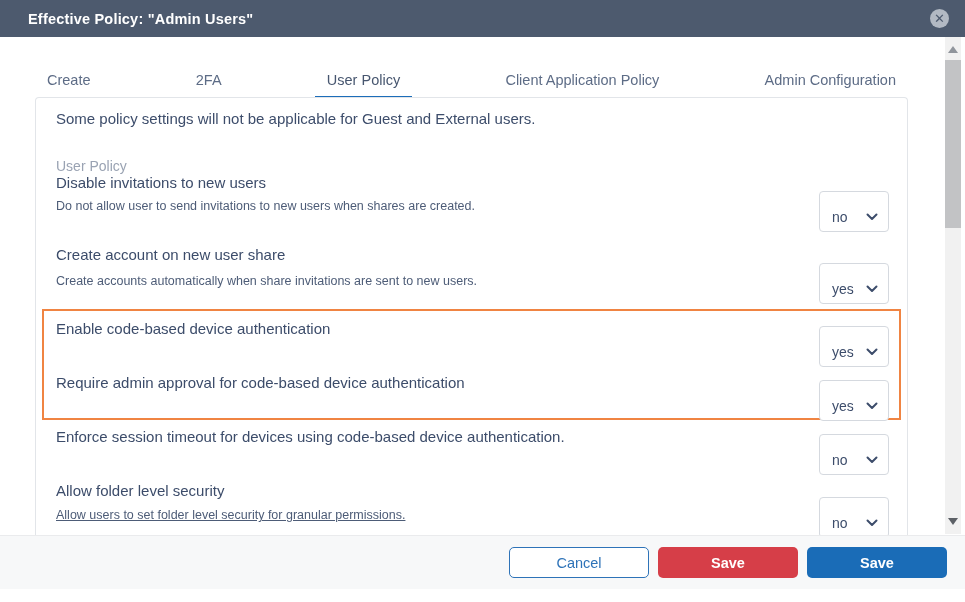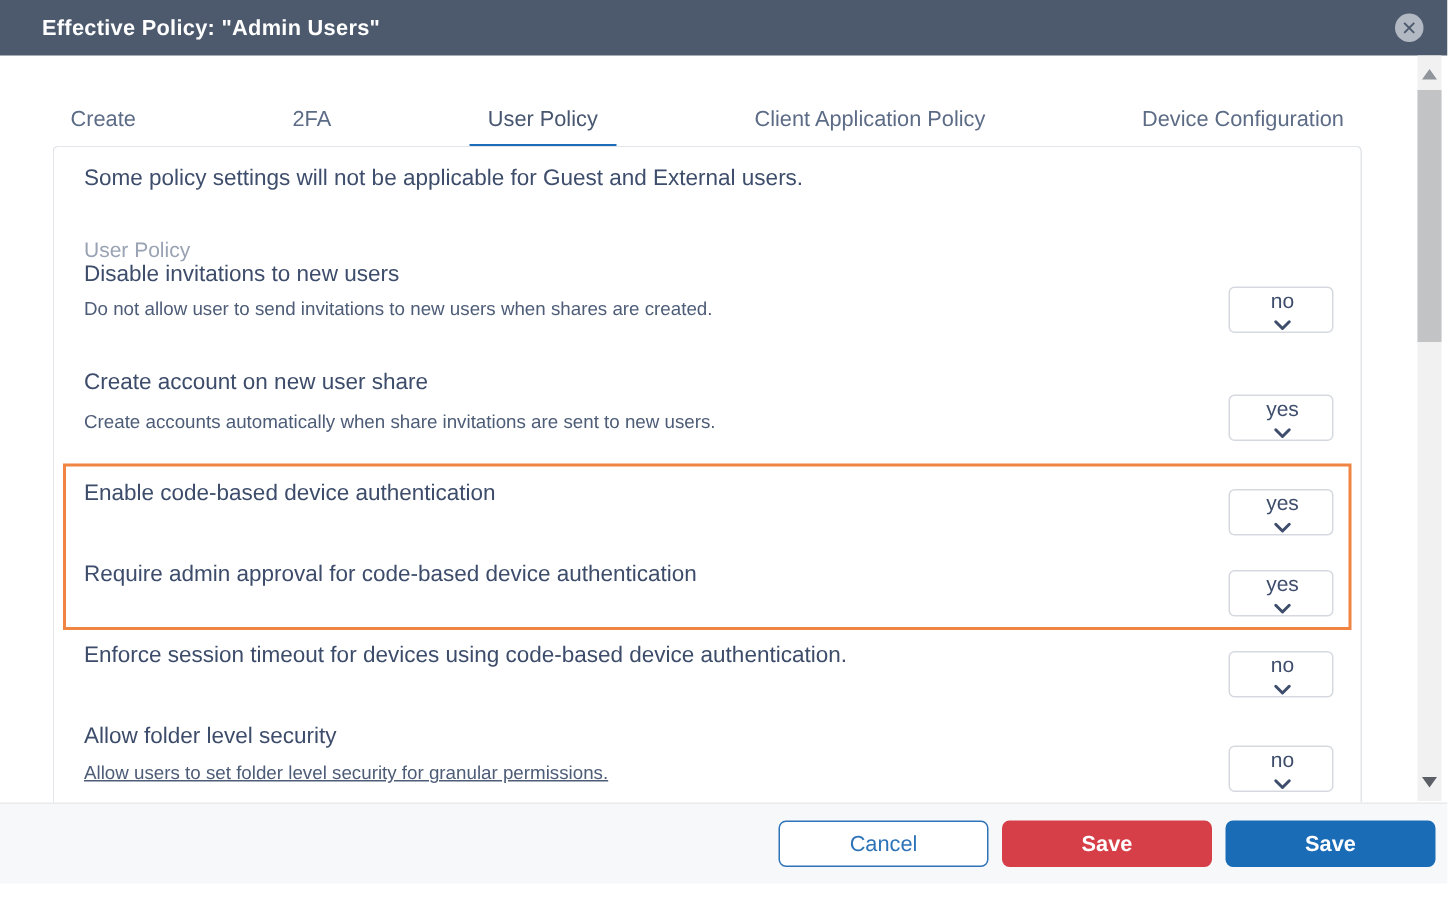--- a/index.html
+++ b/index.html
@@ -57,34 +57,34 @@
   .r4-title { top: 276px; } .r4-select { top: 282px; }
   .r5-title { top: 330px; } .r5-select { top: 336px; }
   .r6-title { top: 384px; } .r6-desc { top: 410px; text-decoration: underline; } .r6-select { top: 399px; }
 
   .highlight-box {
     position: absolute; top: 211px; left: 6px; width: 859px; height: 111px;
     border: 2px solid #f08442; background: transparent; pointer-events: none;
   }
 
   .select {
-    position: absolute; left: 783px; width: 70px; height: 31px;
+    position: absolute; left: 783px; width: 70px; height: 41px;
     border: 1px solid #d5d9df; border-radius: 4px; background: #ffffff;
     display: flex; align-items: center; justify-content: space-between;
-    padding: 0 10px 0 12px; cursor: pointer;
-    font-size: 14px; color: #3d4d6b; flex-direction: column;
+    padding: 11px 10px 0 12px; cursor: pointer;
+    font-size: 14px; color: #3d4d6b;
   }
   .select svg { display: block; }
 
   
   .footer {
     position: absolute; left: 0; top: 535px; width: 965px; height: 54px;
     background: #f7f8f9; border-top: 1px solid #eaebed;
     display: flex; align-items: center; justify-content: flex-end;
-    gap: 9px; padding-right: 8px;
+    gap: 9px; padding-right: 18px;
   }
   .btn {
     width: 140px; height: 31px; border-radius: 5px;
     display: flex; align-items: center; justify-content: center;
     font-size: 14.5px; cursor: pointer; border: none;
     font-family: "Liberation Sans", "DejaVu Sans", sans-serif;
   }
   .btn-cancel { background: #ffffff; border: 1px solid #2e73b8; color: #2e73b8; }
   .btn-reset  { background: #d63e48; color: #ffffff; font-weight: bold; }
   .btn-save   { background: #1a6cb7; color: #ffffff; font-weight: bold; }
@@ -118,21 +118,21 @@
 <div class="modal-header">
   <span class="modal-title">Effective Policy: "Admin Users"</span>
   <span class="close-btn">✕</span>
 </div>
 
 <div class="tabs">
   <div class="tab">Create</div>
   <div class="tab">2FA</div>
   <div class="tab active">User Policy</div>
   <div class="tab">Client Application Policy</div>
-  <div class="tab">Device Configuration</div>
+  <div class="tab">Admin Configuration</div>
 </div>
 
 <div class="panel">
 
   <div class="note">Some policy settings will not be applicable for Guest and External users.</div>
   <div class="section-label">User Policy</div>
 
   <div class="highlight-box"></div>
 
   <div class="setting-title r1-title">Disable invitations to new users</div>

